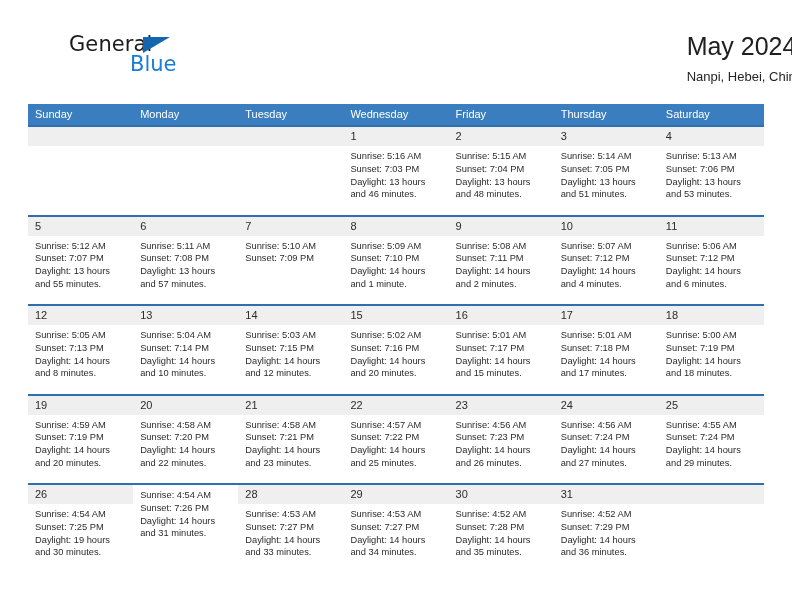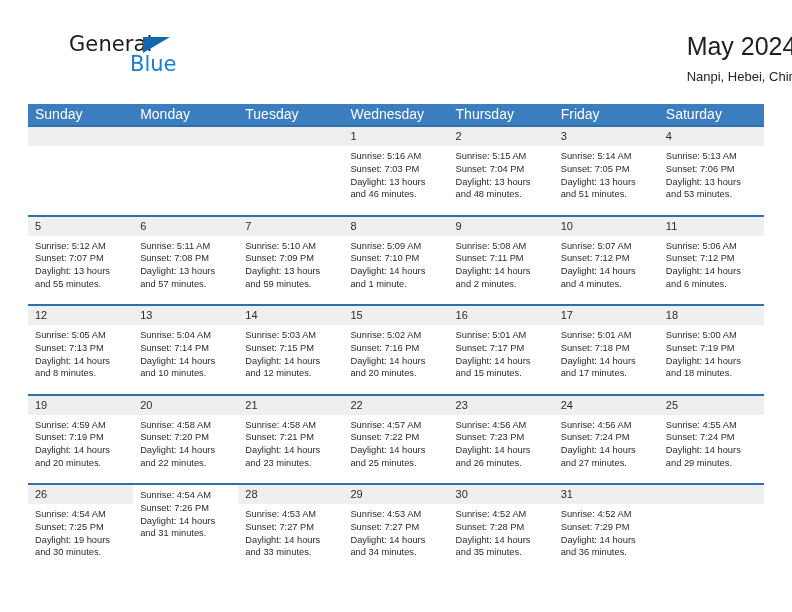--- a/index.html
+++ b/index.html
@@ -102,21 +102,21 @@
 
   .weekday-row {
     display: flex;
     width: 100%;
     background: #3a7ebf;
     height: 21px;
   }
   .weekday {
     flex: 1 1 0;
     color: #ffffff;
-    font-size: 14px;
+    font-size: 11px;
     line-height: 21px;
     padding-left: 7px;
     white-space: nowrap;
     overflow: hidden;
   }
 
   .week-row {
     display: flex;
     width: 100%;
     height: 89.5px;
@@ -169,22 +169,22 @@
     </div>
 
   </div>
 
   <div class="calendar">
     <div class="weekday-row" id="weekday-row">
         <div class="weekday">Sunday</div>
         <div class="weekday">Monday</div>
         <div class="weekday">Tuesday</div>
         <div class="weekday">Wednesday</div>
+        <div class="weekday">Friday</div>
         <div class="weekday">Thursday</div>
-        <div class="weekday">Friday</div>
         <div class="weekday">Saturday</div>
       </div>
     <div id="weeks-container">
         <div class="week-row">
           <div class="day-cell empty">
             <div class="day-number-band"></div>
           </div>
           <div class="day-cell empty">
             <div class="day-number-band"></div>
           </div>
@@ -239,21 +239,20 @@
               <div>Sunrise: 5:11 AM</div>
               <div>Sunset: 7:08 PM</div>
               <div class="daylight-line">Daylight: 13 hours and 57 minutes.</div>
             </div>
           </div>
           <div class="day-cell">
             <div class="day-number-band">7</div>
             <div class="day-body">
               <div>Sunrise: 5:10 AM</div>
               <div>Sunset: 7:09 PM</div>
-              <div class="daylight-line">Daylight: 13 hours and 59 minutes.</div>
             </div>
           </div>
           <div class="day-cell">
             <div class="day-number-band">8</div>
             <div class="day-body">
               <div>Sunrise: 5:09 AM</div>
               <div>Sunset: 7:10 PM</div>
               <div class="daylight-line">Daylight: 14 hours and 1 minute.</div>
             </div>
           </div>

